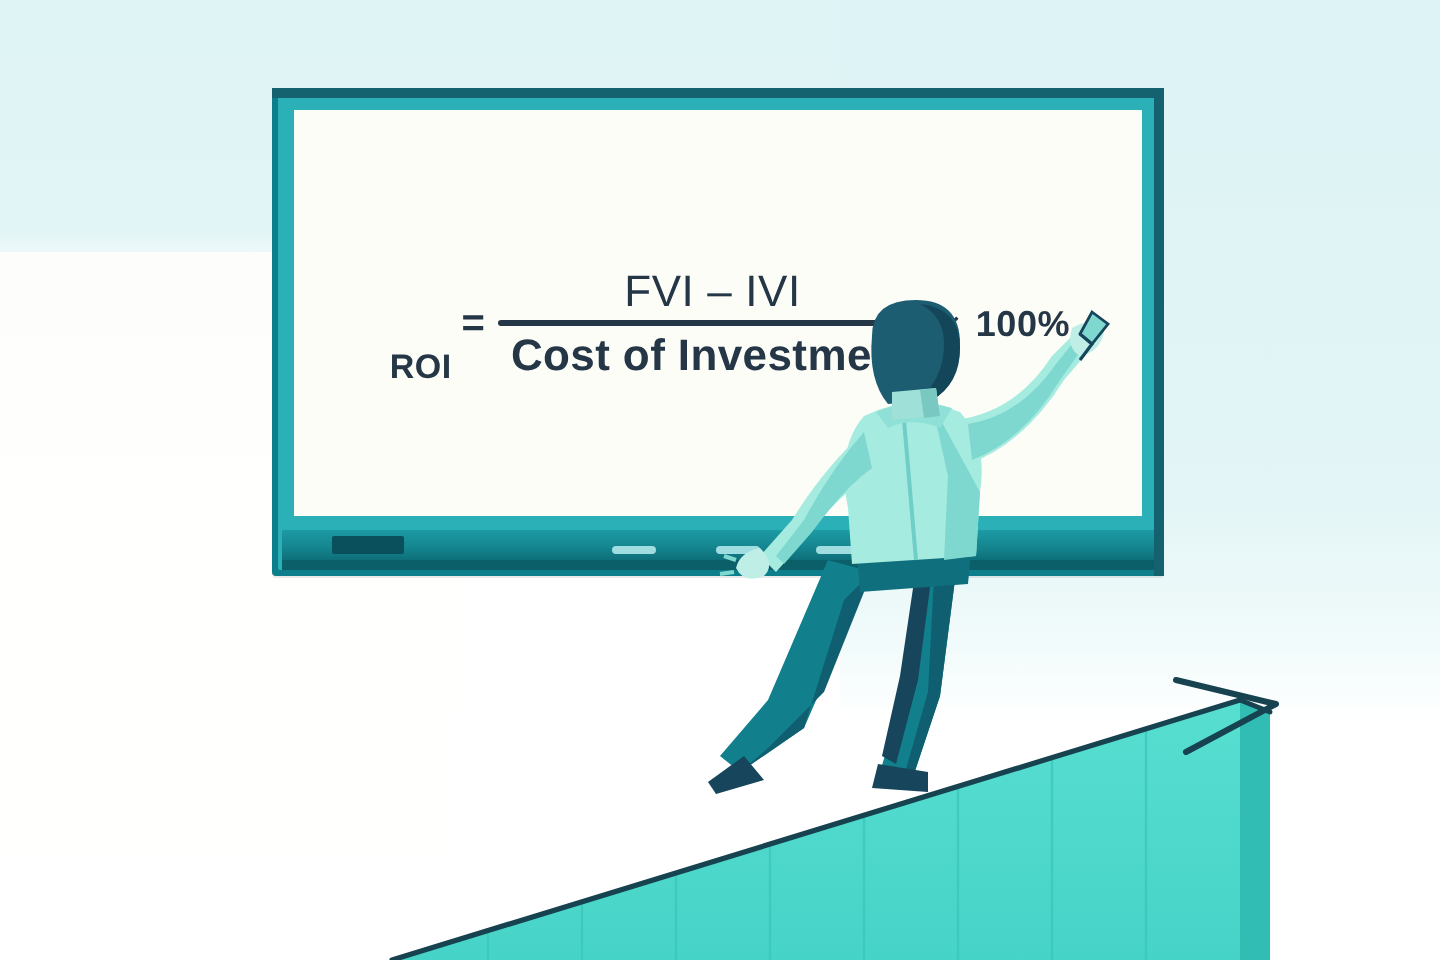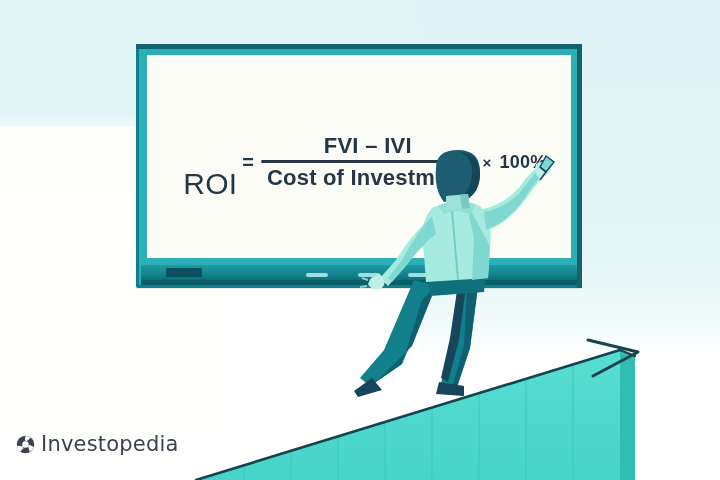--- a/index.html
+++ b/index.html
@@ -68,24 +68,24 @@
   .formula{
     position:absolute;left:0;top:0;width:446px;height:244px;
     display:flex;align-items:center;justify-content:center;
     pointer-events:none;
   }
   .formula-inner{
     display:flex;align-items:center;gap:7px;
     transform:translate(6px,-4px);
     color:#253746;
   }
-  .f-lhs{font-size:30px;font-weight:400;letter-spacing:.2px;margin-top:44px;}
+  .f-lhs{font-size:17px;font-weight:700;letter-spacing:.2px;margin-top:44px;}
   .f-eq{font-size:20px;font-weight:700;margin-left:-2px;}
   .f-frac{display:flex;flex-direction:column;align-items:center;line-height:1;}
-  .f-num{font-size:22px;font-weight:700;padding:0 10px 3px 10px;letter-spacing:.3px;}
+  .f-num{font-size:22px;font-weight:400;padding:0 10px 3px 10px;letter-spacing:.3px;}
   .f-bar{width:100%;height:2.5px;background:#253746;border-radius:2px;}
   .f-den{font-size:22px;font-weight:700;padding:4px 6px 0 6px;letter-spacing:.2px;}
   .f-mul{font-size:15px;font-weight:700;align-self:center;margin:0 1px;}
   .f-pct{font-size:18px;font-weight:700;letter-spacing:.3px;}
 
   
   .ramp{position:absolute;left:188px;top:334px;width:470px;height:150px;}
 
   
   .person{position:absolute;left:340px;top:150px;width:230px;height:250px;}
@@ -220,26 +220,14 @@
 
     <g>
       <path d="M96,18 Q96,0 118,0 Q140,0 140,22 Q140,42 126,50 L104,52 Q94,40 96,18 Z" fill="#1c5d72"></path>
       <path d="M120,2 Q140,4 140,24 Q140,42 126,50 L118,51 Q132,40 132,22 Q132,8 120,2 Z" fill="#14465a"></path>
 
       <path d="M106,46 L128,44 L130,58 L106,60 Z" fill="#9fe0d8"></path>
       <path d="M120,45 L128,44 L130,58 L122,59 Z" fill="#79c9c2"></path>
     </g>
   </svg>
 
-  <div class="logo">
-    <svg class="logo-mark" viewBox="0 0 24 24">
-      <circle cx="12" cy="12" r="11" fill="#3b444e"></circle>
-      <circle cx="12" cy="12" r="4.1" fill="#ffffff"></circle>
-      <g fill="#ffffff">
-        <path d="M12 1.2 a10.8 10.8 0 0 1 6.6 2.3 L13.6 8.0 a4.6 4.6 0 0 0 -2.6 -0.9 Z"></path>
-        <path d="M22.5 15.0 a10.8 10.8 0 0 1 -5.2 6.2 L15.3 14.7 a4.6 4.6 0 0 0 1.6 -2.3 Z"></path>
-        <path d="M5.0 21.0 a10.8 10.8 0 0 1 -3.6 -7.4 L8.3 14.1 a4.6 4.6 0 0 0 1.2 2.5 Z"></path>
-      </g>
-    </svg>
-    <span class="logo-text">Investopedia</span>
-  </div>
 
 </div>
 
 </body></html>

